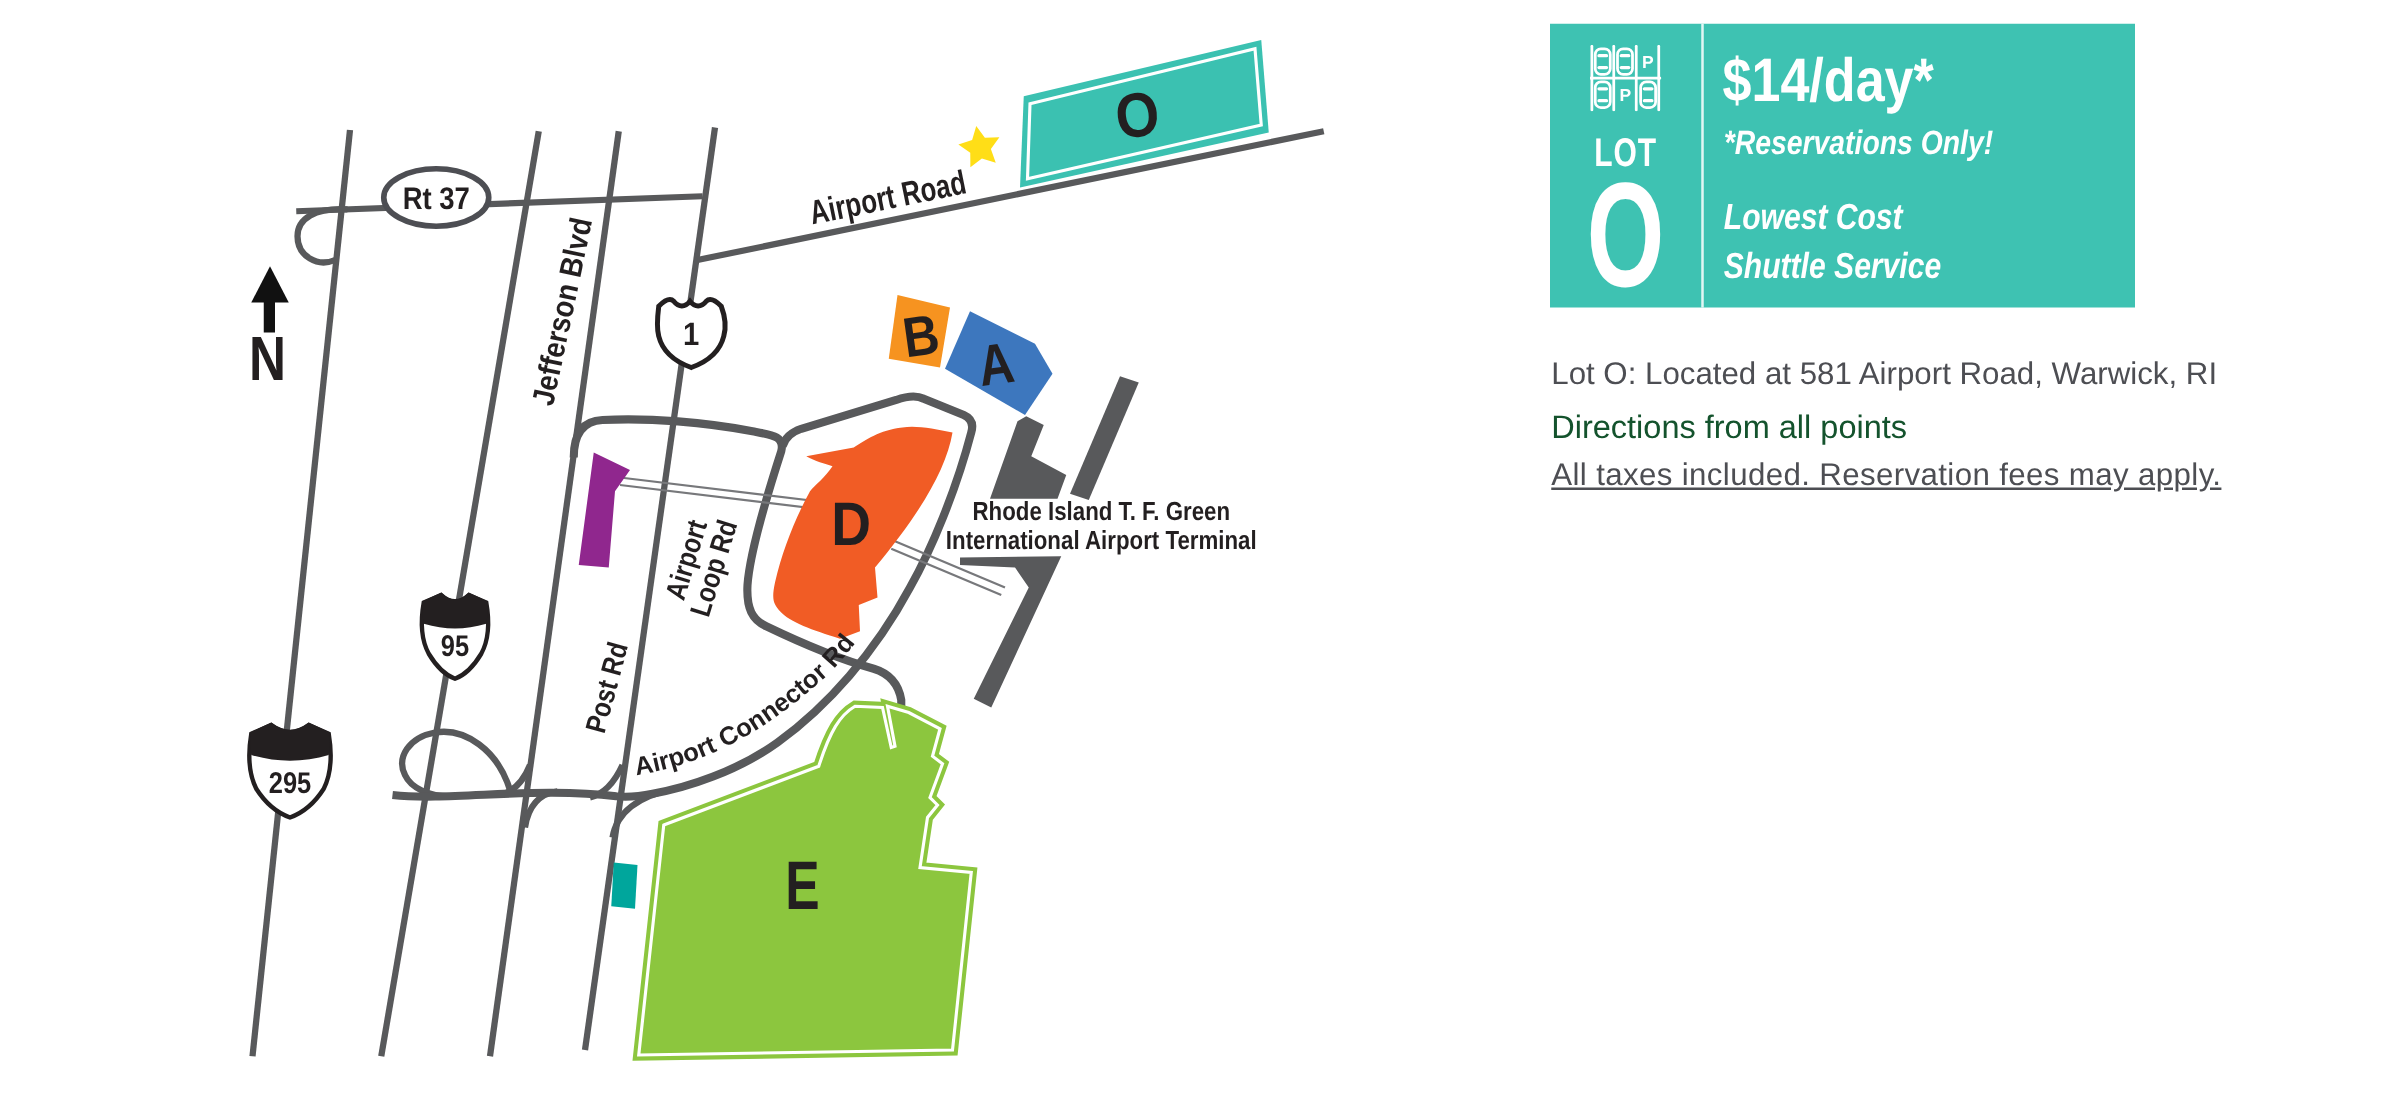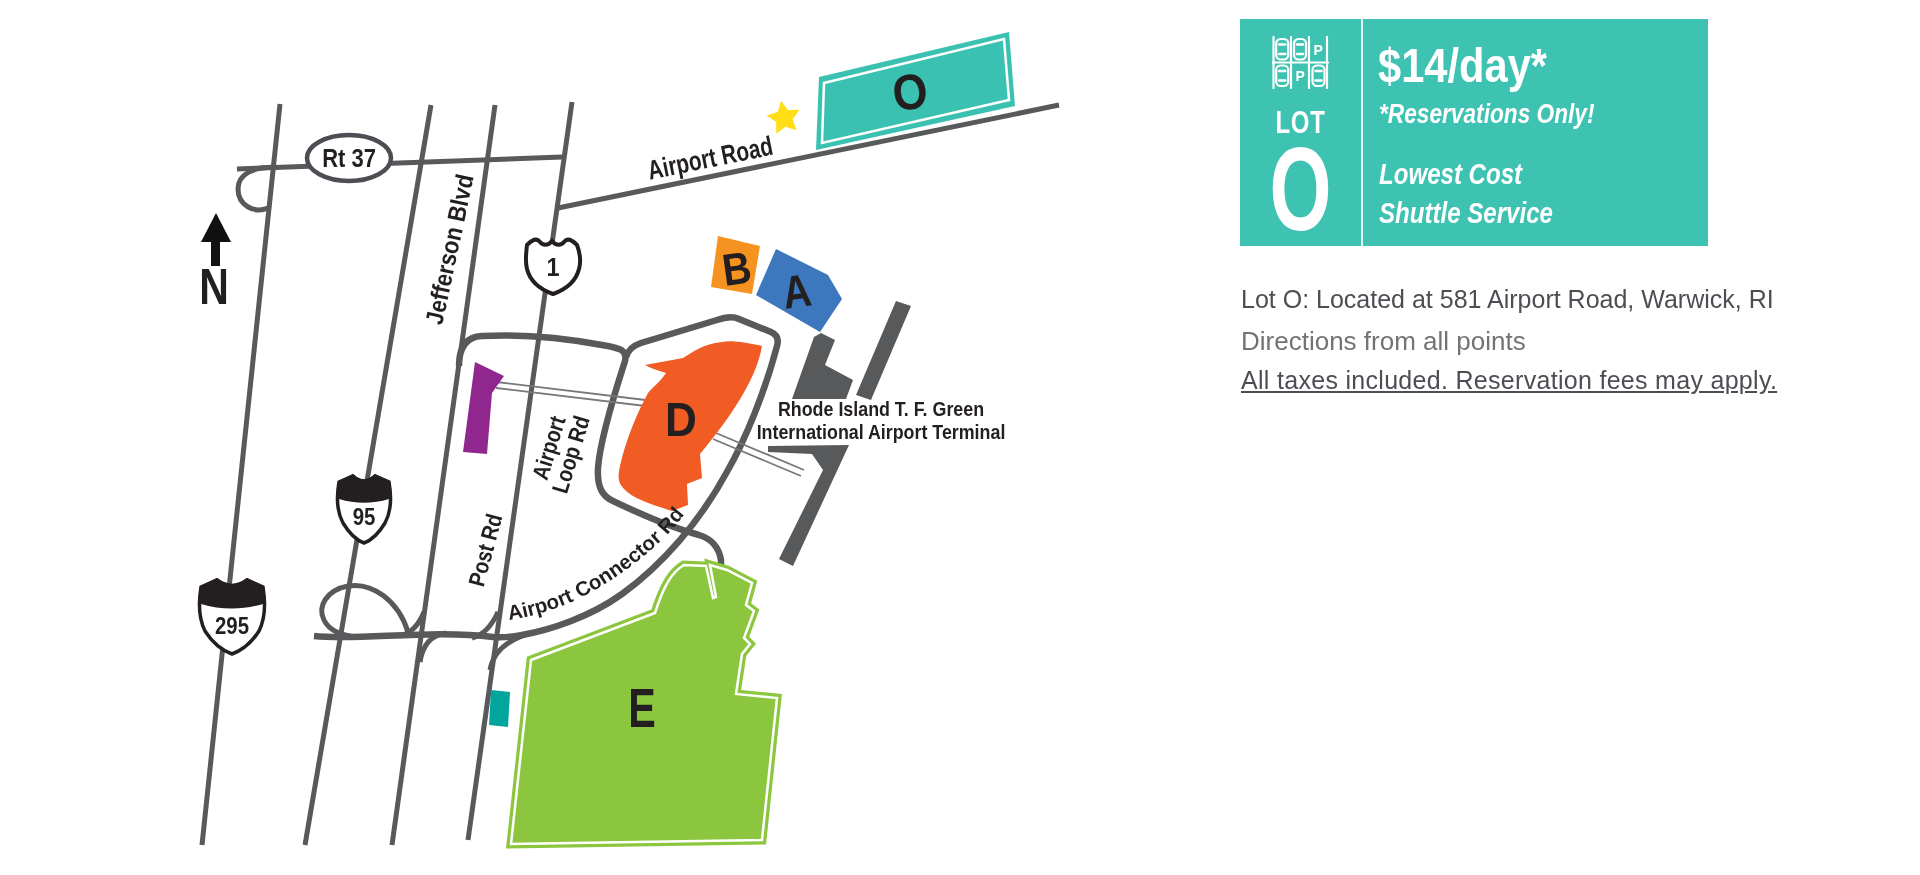--- a/index.html
+++ b/index.html
@@ -12,21 +12,21 @@
   #card .lot{position:absolute;left:0;top:85px;width:121px;text-align:center;color:#fff;
              font-weight:bold;font-size:32px;letter-spacing:1px;transform:scaleX(.75);}
   #card .bigO{position:absolute;left:0;top:110px;width:121px;text-align:center;color:#fff;
               font-weight:bold;font-size:119px;line-height:1;transform:scaleX(.67);}
   #card .price{position:absolute;left:138px;top:18px;color:#fff;font-weight:bold;font-size:49px;transform:scaleX(.85);transform-origin:left top;}
   #card .resv{position:absolute;left:139px;top:80px;color:#fff;font-weight:bold;font-style:italic;font-size:27px;transform:scaleX(.84);transform-origin:left top;}
   #card .low{position:absolute;left:139px;top:136px;color:#fff;font-weight:bold;font-style:italic;
              font-size:29px;line-height:39px;transform:scaleX(.83);transform-origin:left top;}
   .tl{position:absolute;left:1241px;color:#4D4E53;font-size:25px;}
   #t1{top:285px;text-align:center;}
-  #t2{top:326px;color:#737373;font-size:26px;}
+  #t2{top:326px;color:#14532d;font-size:26px;}
   #t3{top:366px;letter-spacing:.3px;text-decoration:underline;}
 </style>
 </head>
 <body>
 <svg id="map" width="1150" height="875" viewBox="0 0 1150 875">
 
   <g stroke="#58595B" fill="none" stroke-width="5">
     <path d="M280,104 L202,845"></path>
     <path d="M431,105 L305,845"></path>
     <path d="M495,105 L392,845"></path>

